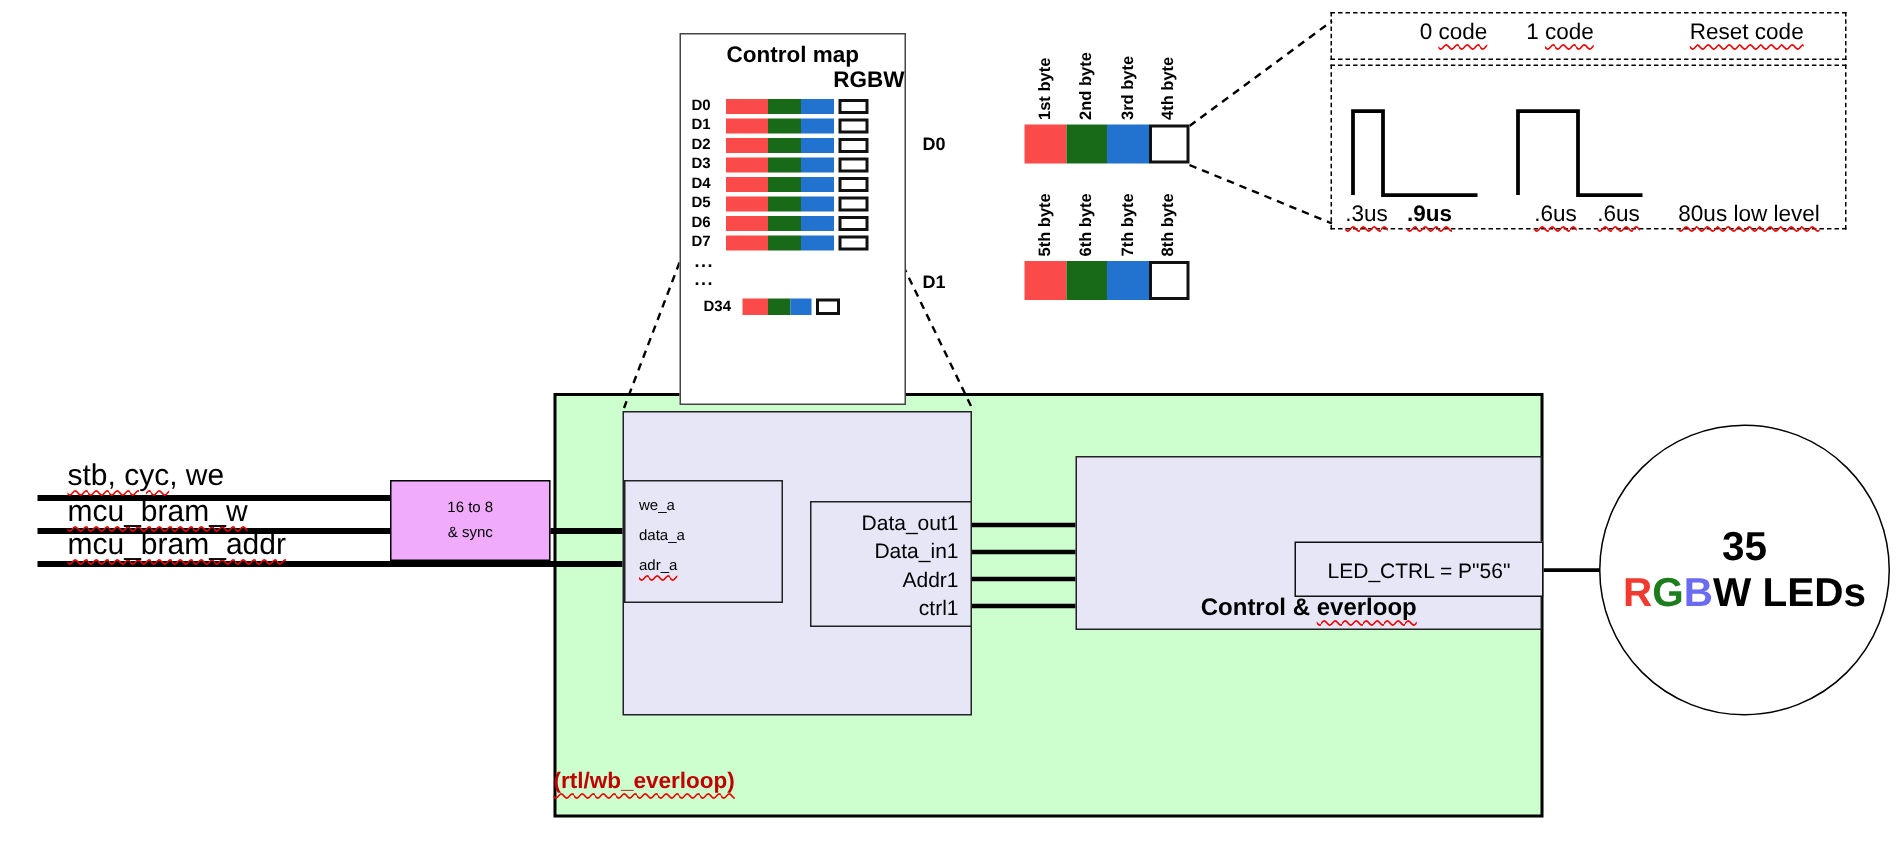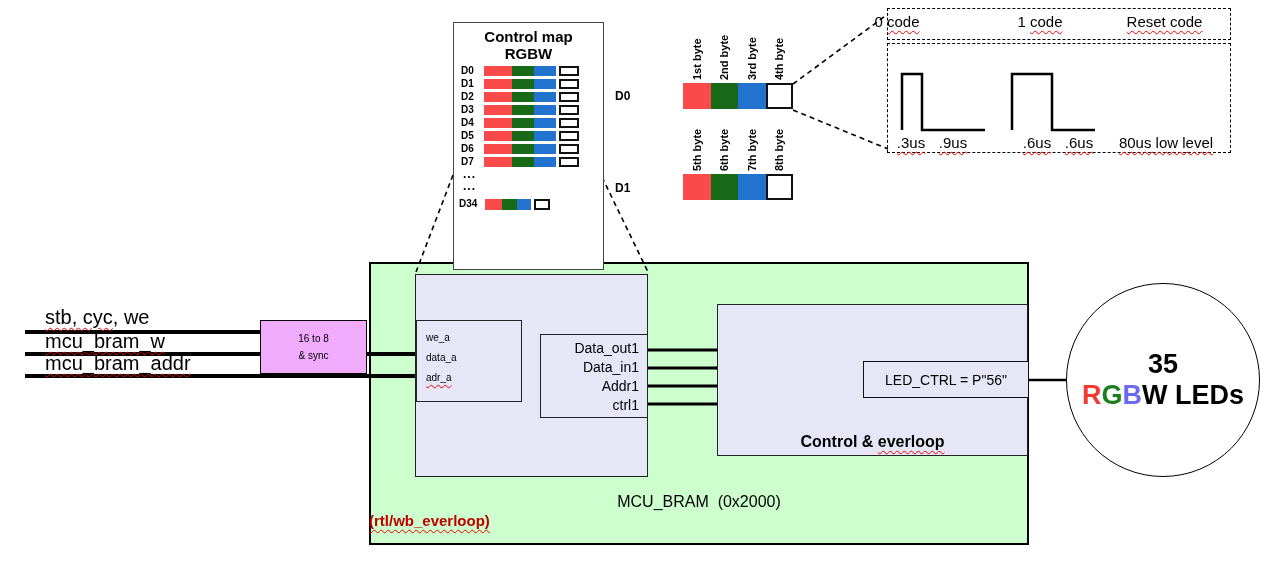--- a/index.html
+++ b/index.html
@@ -16,31 +16,31 @@
   .sig-label{font-size:20px;z-index:2;white-space:pre;}
 
   
   .conv{left:260px;top:320px;width:105px;height:52px;background:#f0abfc;border:1.5px solid #000;
         z-index:2;display:flex;flex-direction:column;justify-content:center;align-items:center;
         font-size:10px;line-height:17px;}
 
   
   .memmap{left:453px;top:22px;width:149px;height:246px;background:#fff;border:1.5px solid #444;z-index:3;}
   .mm-title{position:absolute;left:0;right:0;top:5px;text-align:center;font-weight:bold;font-size:15px;}
-  .mm-sub{position:absolute;left:0;right:0;top:22px;text-align:center;font-weight:bold;font-size:15px;}
+  .mm-sub{position:absolute;left:0;right:0;top:22px;text-align:right;font-weight:bold;font-size:15px;}
   .mm-rows{position:absolute;left:7px;top:43px;}
   .mm-row{display:flex;align-items:center;height:10px;margin-bottom:3px;}
   .mm-lbl{width:23px;font-size:10px;font-weight:bold;line-height:10px;}
   .c{display:inline-block;height:10px;}
   .c.r{width:28px;background:var(--cell-red);}
   .c.g{width:22px;background:var(--cell-green);}
   .c.b{width:22px;background:var(--cell-blue);}
   .c.w{width:20px;background:#fff;border:2px solid #111;box-sizing:border-box;margin-left:3px;}
   .mm-dots{position:absolute;left:9px;font-size:12px;font-weight:bold;letter-spacing:1px;line-height:10px;}
-  .mm-d34{position:absolute;left:5px;top:176px;display:flex;height:11px;}
+  .mm-d34{position:absolute;left:15px;top:176px;display:flex;align-items:center;height:11px;}
   .mm-d34 .mm-lbl{width:26px;}
   .mm-d34 .c{height:11px;}
   .mm-d34 .c.r{width:17px;}
   .mm-d34 .c.g{width:15px;}
   .mm-d34 .c.b{width:14px;}
   .mm-d34 .c.w{width:16px;margin-left:3px;}
 
   
   .byte-lbl{z-index:2;font-size:12px;font-weight:bold;}
   .rot{z-index:2;width:16px;height:54px;writing-mode:vertical-rl;transform:rotate(180deg);
@@ -64,21 +64,21 @@
          border:2px solid #000;z-index:0;box-sizing:border-box;}
 
   
   .module{background:var(--panel-lavender);border:1.6px solid #222;z-index:2;box-sizing:border-box;}
   .dualport{left:415px;top:274px;width:233px;height:203px;}
   .webox{left:416px;top:320px;width:106px;height:82px;z-index:3;padding:7px 0 0 9px;
          font-size:10px;line-height:20px;}
   .databox{left:540px;top:334px;width:108px;height:84px;z-index:3;padding:4px 8px 16px 0;
            font-size:14px;line-height:19px;text-align:right;}
   .module-title{z-index:3;font-weight:bold;font-size:16px;text-align:center;line-height:20px;}
-  .ctrlbox{left:717px;top:304px;width:311px;height:152px;}
+  .ctrlbox{left:717px;top:304px;width:311px;height:116px;}
   .ledctrl{left:863px;top:361px;width:166px;height:37px;background:var(--panel-lavender);
            border:1.8px solid #111;z-index:3;display:flex;align-items:center;justify-content:center;
            font-size:14px;box-sizing:border-box;}
 
   .bram-line1{left:369px;top:493px;width:660px;text-align:center;font-size:16px;z-index:2;white-space:pre;}
   .bram-line2{left:369px;top:512px;width:660px;font-size:15px;font-weight:bold;
               color:var(--dark-red);z-index:2;}
 
   
   .circle{left:1066px;top:283px;width:194px;height:194px;border:1.6px solid #000;border-radius:50%;
@@ -224,25 +224,25 @@
   <div class="abs byte-lbl" style="left:615px;top:181px;">D1</div>
   <div class="abs byte-row" style="left:683px;top:174px;">
     <span class="bc r"></span>
       <span class="bc g"></span>
       <span class="bc b"></span>
       <span class="bc w"></span>
   </div>
 
   <div class="abs wavebox wv-head"></div>
   <div class="abs wavebox wv-body"></div>
-  <div class="abs code-lbl" style="left:852px;top:13px;width:90px;"><span>0 </span><span class="sq">code</span></div>
+  <div class="abs code-lbl" style="left:924px;top:13px;width:90px;"><span>0 </span><span class="sq">code</span></div>
   <div class="abs code-lbl" style="left:995px;top:13px;width:90px;"><span>1 </span><span class="sq">code</span></div>
   <div class="abs code-lbl" style="left:1107px;top:13px;width:115px;"><span></span><span class="sq">Reset code</span></div>
   <div class="abs t-lbl sq" style="left:890px;top:134px;width:42px;">.3us</div>
-  <div class="abs t-lbl sq" style="left:932px;top:134px;width:42px;">.9us</div>
+  <div class="abs t-lbl sq" style="left:932px;top:134px;width:42px;font-weight:bold;">.9us</div>
   <div class="abs t-lbl sq" style="left:1015px;top:134px;width:44px;">.6us</div>
   <div class="abs t-lbl sq" style="left:1057px;top:134px;width:44px;">.6us</div>
   <div class="abs t-lbl sq" style="left:1105px;top:134px;width:122px;">80us low level</div>
 
   <div class="abs module dualport">
     <div class="module-title" style="position:absolute;left:0;right:0;top:144px;">
     </div>
   </div>
   <div class="abs module webox">
     <div>we_a</div>
@@ -256,21 +256,20 @@
     <div>ctrl1</div>
   </div>
 
   <div class="abs module ctrlbox">
     <div class="module-title" style="position:absolute;left:0;right:0;bottom:3px;"><span>Control &amp; </span><span class="sq">everloop</span></div>
   </div>
   <div class="abs ledctrl">
       <span>LED_CTRL = P"56"</span>
     </div>
 
-  <div class="abs bram-line1">MCU_BRAM  (0x2000)</div>
   <div class="abs bram-line2 sq">(rtl/wb_everloop)</div>
 
   <div class="abs circle">
     <div>35</div>
     <div><span class="lr">R</span><span class="lg">G</span><span class="lb">B</span><span>W LEDs</span></div>
   </div>
 
 </div>
 
 </body></html>

